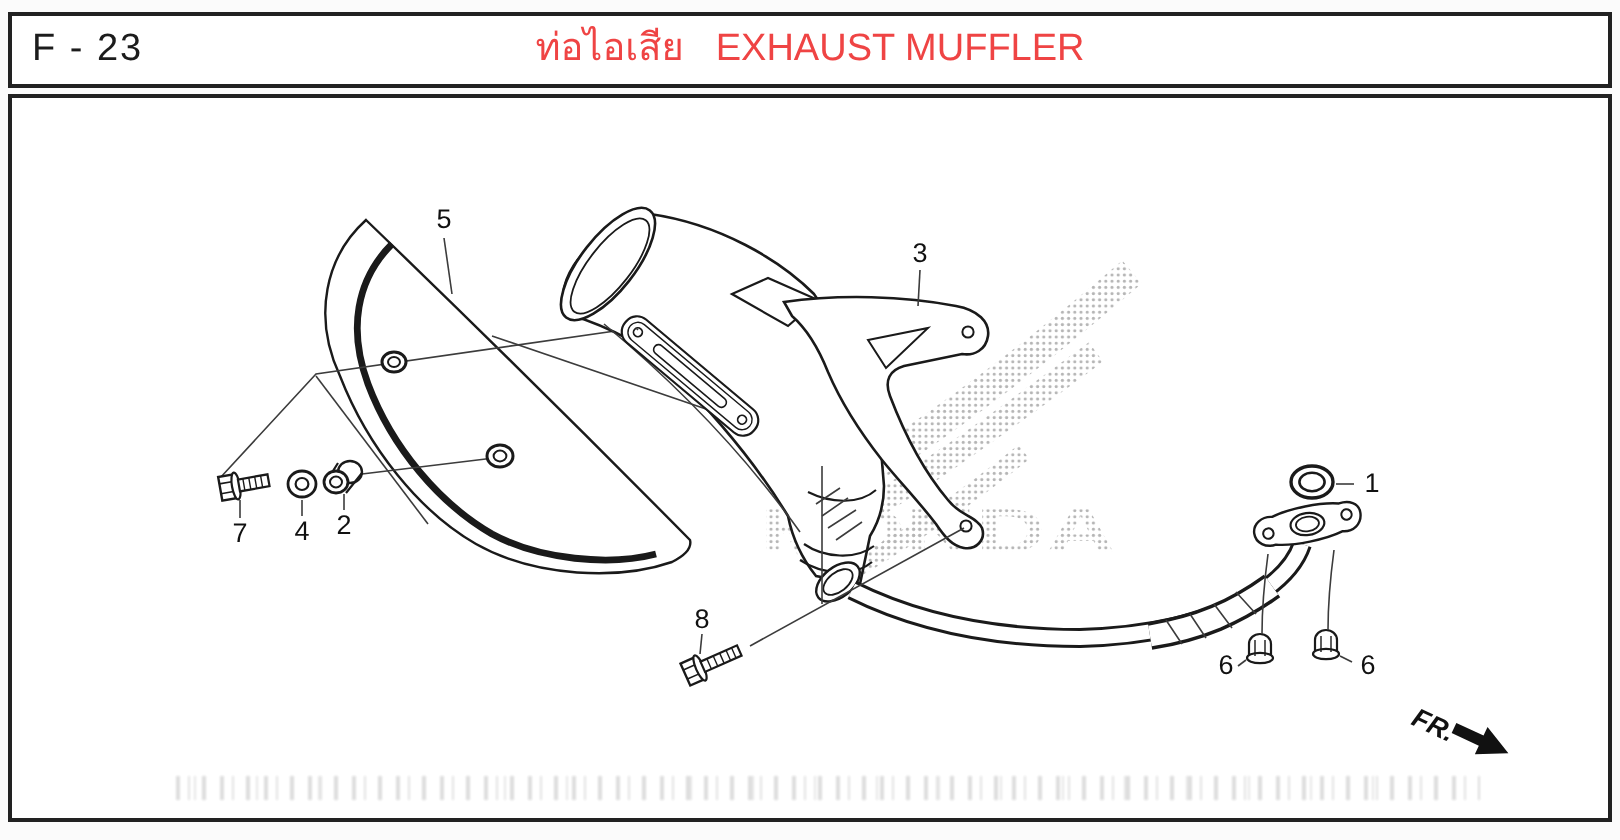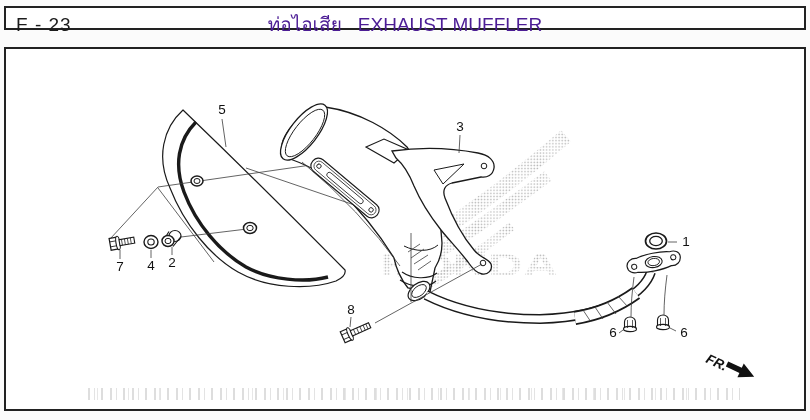--- a/index.html
+++ b/index.html
@@ -3,30 +3,30 @@
 <meta charset="utf-8">
 <style>
   html,body{margin:0;padding:0;}
   body{
     width:810px;height:420px;position:relative;overflow:hidden;
     background:#fbfbfb;
     font-family:"Liberation Sans","DejaVu Sans",sans-serif;
     color:#1a1a1a;
   }
   .header-box{
-    position:absolute;left:4px;top:6px;width:802px;height:24px;
+    position:absolute;left:4px;top:6px;width:802px;height:38px;
     border:2px solid #222;background:#fff;box-sizing:border-box;
   }
   .header-code{
     position:absolute;left:10px;top:0;height:34px;line-height:34px;
     font-size:19px;letter-spacing:1px;color:#1c1c1c;
   }
   .header-title{
     position:absolute;left:0;top:0;width:100%;height:34px;line-height:34px;
-    text-align:center;font-size:19px;color:#4c1d95;white-space:nowrap;
+    text-align:center;font-size:19px;color:#ef4444;white-space:nowrap;
   }
   .header-title .thai{margin-right:16px;}
   .main-box{
     position:absolute;left:4px;top:47px;width:802px;height:364px;
     border:2px solid #222;background:#fff;box-sizing:border-box;
   }
   svg.diagram{position:absolute;left:0;top:0;width:810px;height:420px;}
   .scan-artifact{
     position:absolute;left:88px;top:388px;width:652px;height:12px;
     background:

